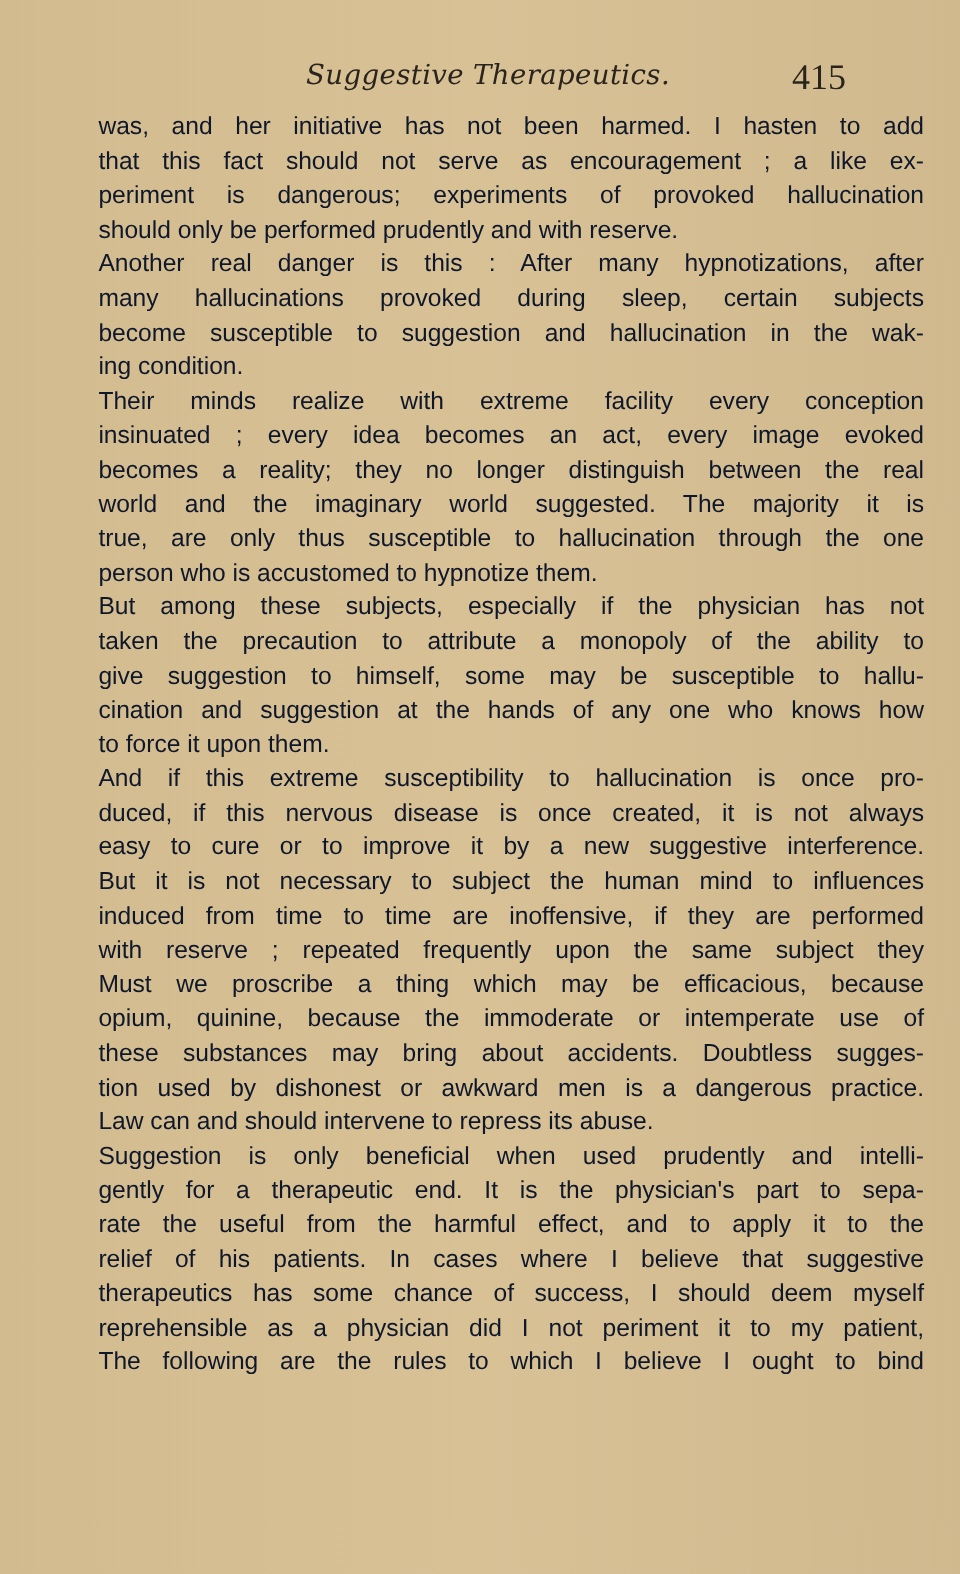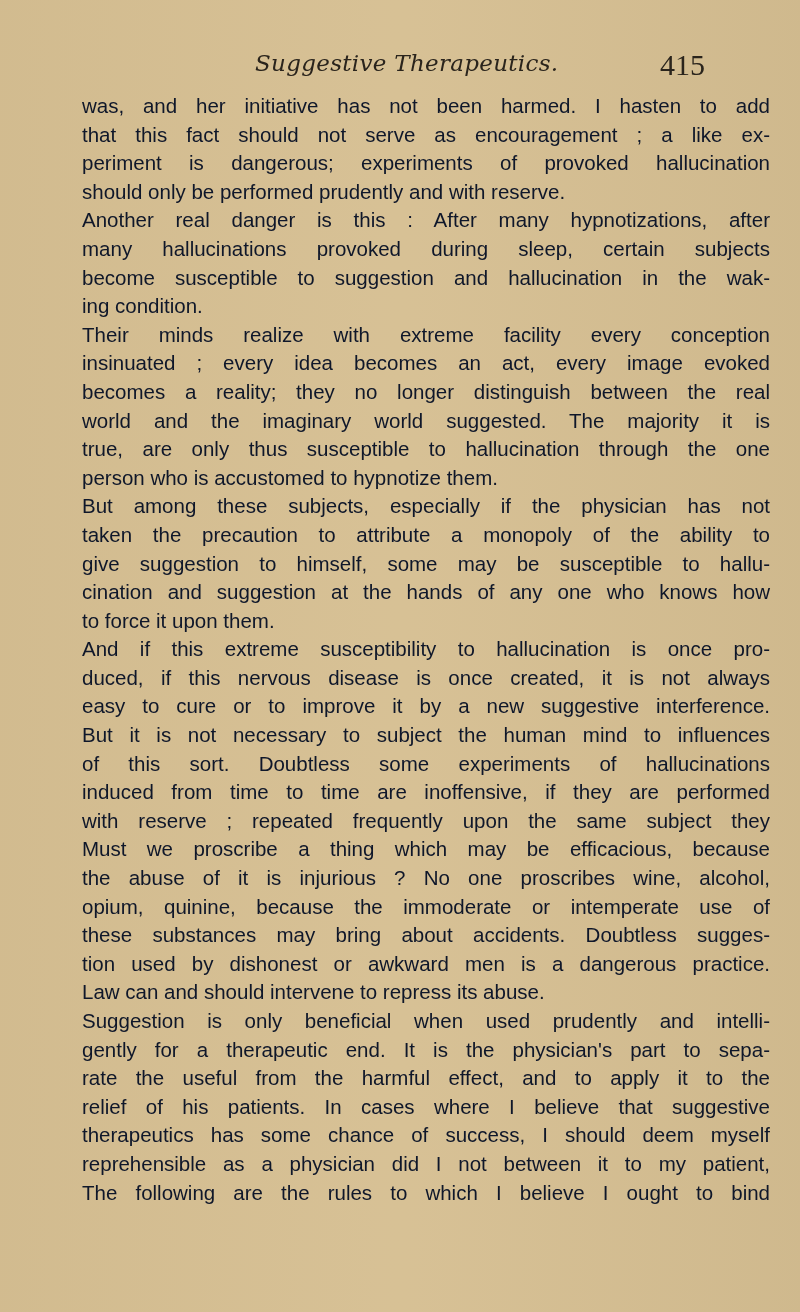--- a/index.html
+++ b/index.html
@@ -62,30 +62,28 @@
       <span class="line last">person who is accustomed to hypnotize them.</span>
       <span class="line">But among these subjects, especially if the physician has not</span>
       <span class="line">taken the precaution to attribute a monopoly of the ability to</span>
       <span class="line">give suggestion to himself, some may be susceptible to hallu-</span>
       <span class="line">cination and suggestion at the hands of any one who knows how</span>
       <span class="line last">to force it upon them.</span>
       <span class="line">And if this extreme susceptibility to hallucination is once pro-</span>
       <span class="line">duced, if this nervous disease is once created, it is not always</span>
       <span class="line">easy to cure or to improve it by a new suggestive interference.</span>
       <span class="line">But it is not necessary to subject the human mind to influences</span>
-      <span class="line">of this sort.  Doubtless some experiments of hallucinations</span>
       <span class="line">induced from time to time are inoffensive, if they are performed</span>
       <span class="line">with reserve ; repeated frequently upon the same subject they</span>
       <span class="line">Must we proscribe a thing which may be efficacious, because</span>
-      <span class="line">the abuse of it is injurious ?  No one proscribes wine, alcohol,</span>
       <span class="line">opium, quinine, because the immoderate or intemperate use of</span>
       <span class="line">these substances may bring about accidents.  Doubtless sugges-</span>
       <span class="line">tion used by dishonest or awkward men is a dangerous practice.</span>
       <span class="line last">Law can and should intervene to repress its abuse.</span>
       <span class="line">Suggestion is only beneficial when used prudently and intelli-</span>
       <span class="line">gently for a therapeutic end.  It is the physician's part to sepa-</span>
       <span class="line">rate the useful from the harmful effect, and to apply it to the</span>
       <span class="line">relief of his patients.  In cases where I believe that suggestive</span>
       <span class="line">therapeutics has some chance of success, I should deem myself</span>
-      <span class="line">reprehensible as a physician did I not between it to my patient,</span>
+      <span class="line">reprehensible as a physician did I not periment it to my patient,</span>
       <span class="line">The following are the rules to which I believe I ought to bind</span>
     </div>
 </div>
 
 </body></html>

